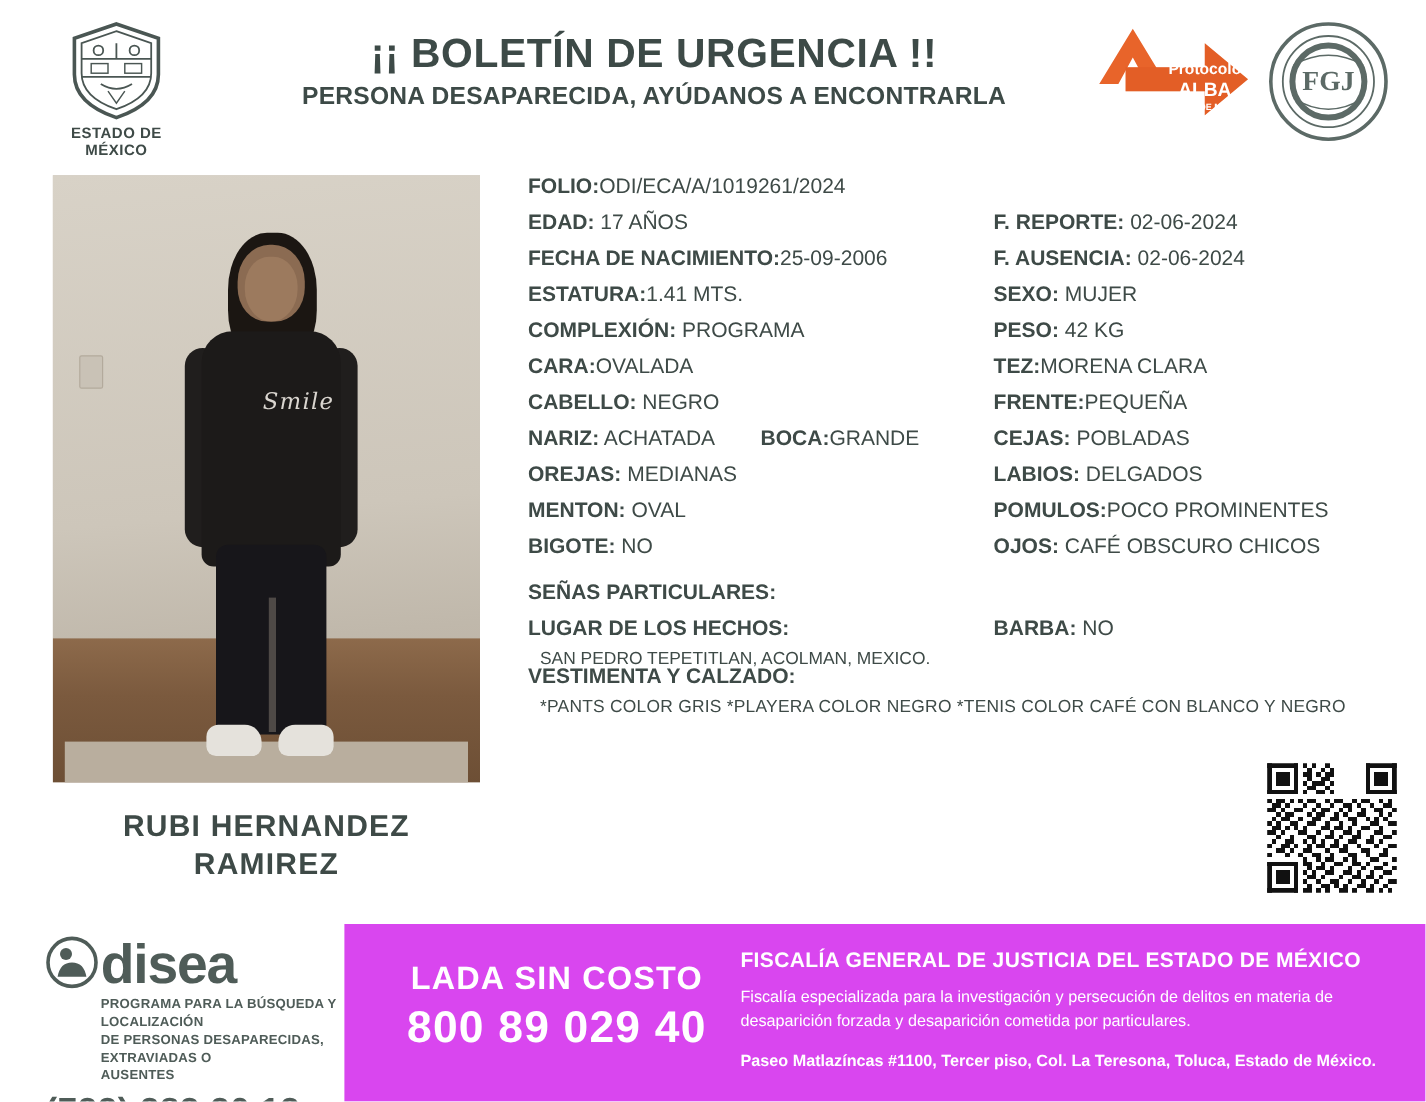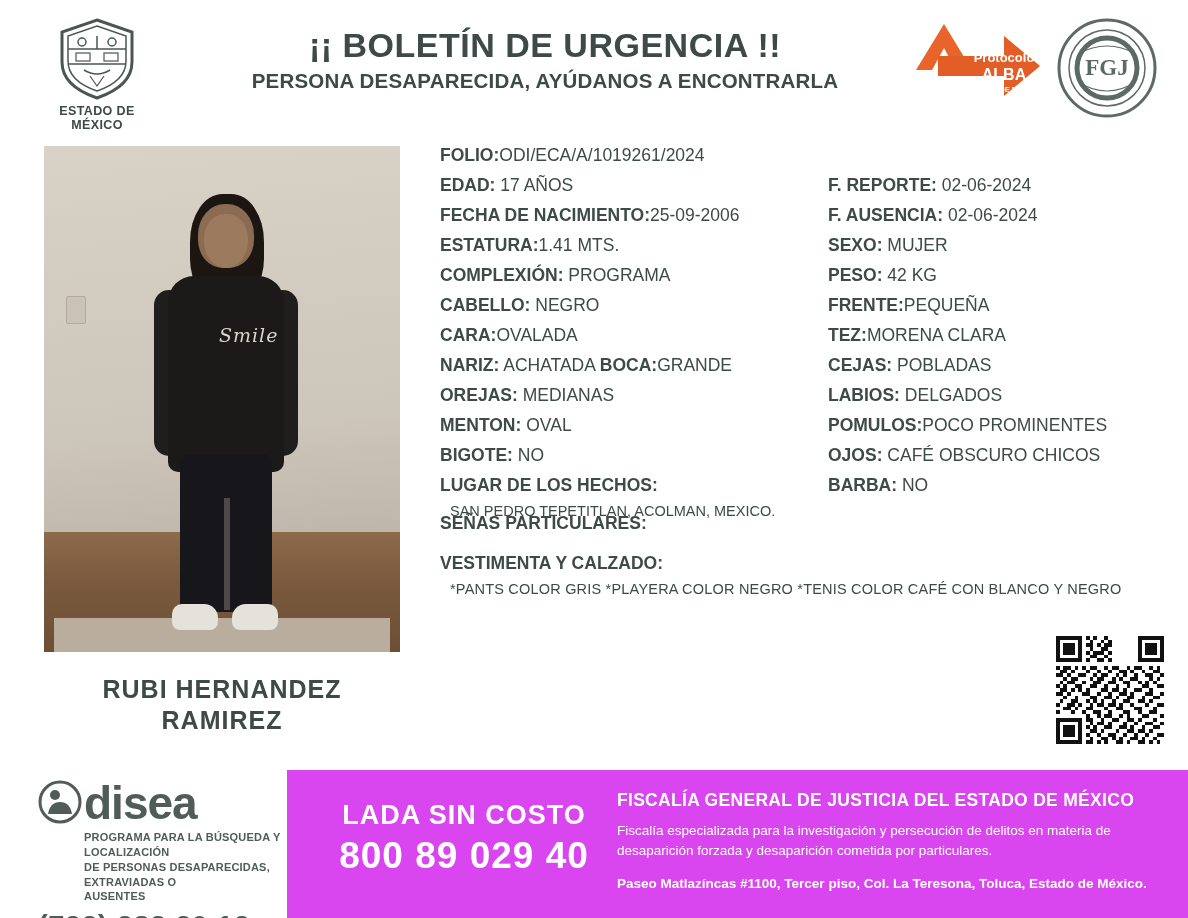--- a/index.html
+++ b/index.html
@@ -249,20 +249,21 @@
   }
   .lbl {
     font-weight: bold;
     color: #3e4a47;
   }
   .val {
     color: #3e4a47;
   }
   .inline-second {
     display: inline-block;
+    margin-left: 34px;
   }
   .sub-val {
     font-size: 14.5px;
     line-height: 22px;
     padding-left: 10px;
     color: #3e4a47;
     white-space: nowrap;
   }
   .sub-val-wide {
     font-size: 14.5px;
@@ -520,40 +521,40 @@
         <div class="fld">
           <span class="lbl">PESO:</span>
           <span class="val">42 KG</span>
         </div>
       </div>
     </div>
 
     <div class="row">
       <div class="col-left">
         <div class="fld">
+          <span class="lbl">CARA:</span><span class="val">OVALADA</span>
+        </div>
+      </div>
+      <div class="col-right">
+        <div class="fld">
+          <span class="lbl">TEZ:</span><span class="val">MORENA CLARA</span>
+        </div>
+      </div>
+    </div>
+
+    <div class="row">
+      <div class="col-left">
+        <div class="fld">
           <span class="lbl">CABELLO:</span>
           <span class="val">NEGRO</span>
         </div>
       </div>
       <div class="col-right">
         <div class="fld">
           <span class="lbl">FRENTE:</span><span class="val">PEQUEÑA</span>
-        </div>
-      </div>
-    </div>
-
-    <div class="row">
-      <div class="col-left">
-        <div class="fld">
-          <span class="lbl">CARA:</span><span class="val">OVALADA</span>
-        </div>
-      </div>
-      <div class="col-right">
-        <div class="fld">
-          <span class="lbl">TEZ:</span><span class="val">MORENA CLARA</span>
         </div>
       </div>
     </div>
 
     <div class="row">
       <div class="col-left">
         <div class="fld">
           <span class="lbl">NARIZ:</span>
           <span class="val">ACHATADA</span>
           <span class="inline-second"><span class="lbl">BOCA:</span><span class="val">GRANDE</span></span>
@@ -604,40 +605,40 @@
         </div>
       </div>
       <div class="col-right">
         <div class="fld">
           <span class="lbl">OJOS:</span>
           <span class="val">CAFÉ OBSCURO CHICOS</span>
         </div>
       </div>
     </div>
 
+    <div class="row" style="margin-top:8px;">
+      <div class="col-left">
+        <div class="fld">
+          <span class="lbl">SEÑAS PARTICULARES:</span>
+          <span class="val"></span>
+        </div>
+      </div>
+    </div>
+
     <div class="row">
       <div class="col-left">
         <div class="fld">
           <span class="lbl">LUGAR DE LOS HECHOS:</span>
         </div>
         <div class="sub-val">SAN PEDRO TEPETITLAN, ACOLMAN, MEXICO.</div>
       </div>
       <div class="col-right">
         <div class="fld">
           <span class="lbl">BARBA:</span>
           <span class="val">NO</span>
-        </div>
-      </div>
-    </div>
-
-    <div class="row" style="margin-top:8px;">
-      <div class="col-left">
-        <div class="fld">
-          <span class="lbl">SEÑAS PARTICULARES:</span>
-          <span class="val"></span>
         </div>
       </div>
     </div>
 
     <div class="row" style="margin-top:10px;">
       <div class="col-left" style="width:700px;">
         <div class="fld">
           <span class="lbl">VESTIMENTA Y CALZADO:</span>
         </div>
         <div class="sub-val-wide">*PANTS COLOR GRIS *PLAYERA COLOR NEGRO *TENIS COLOR CAFÉ CON BLANCO Y NEGRO</div>

